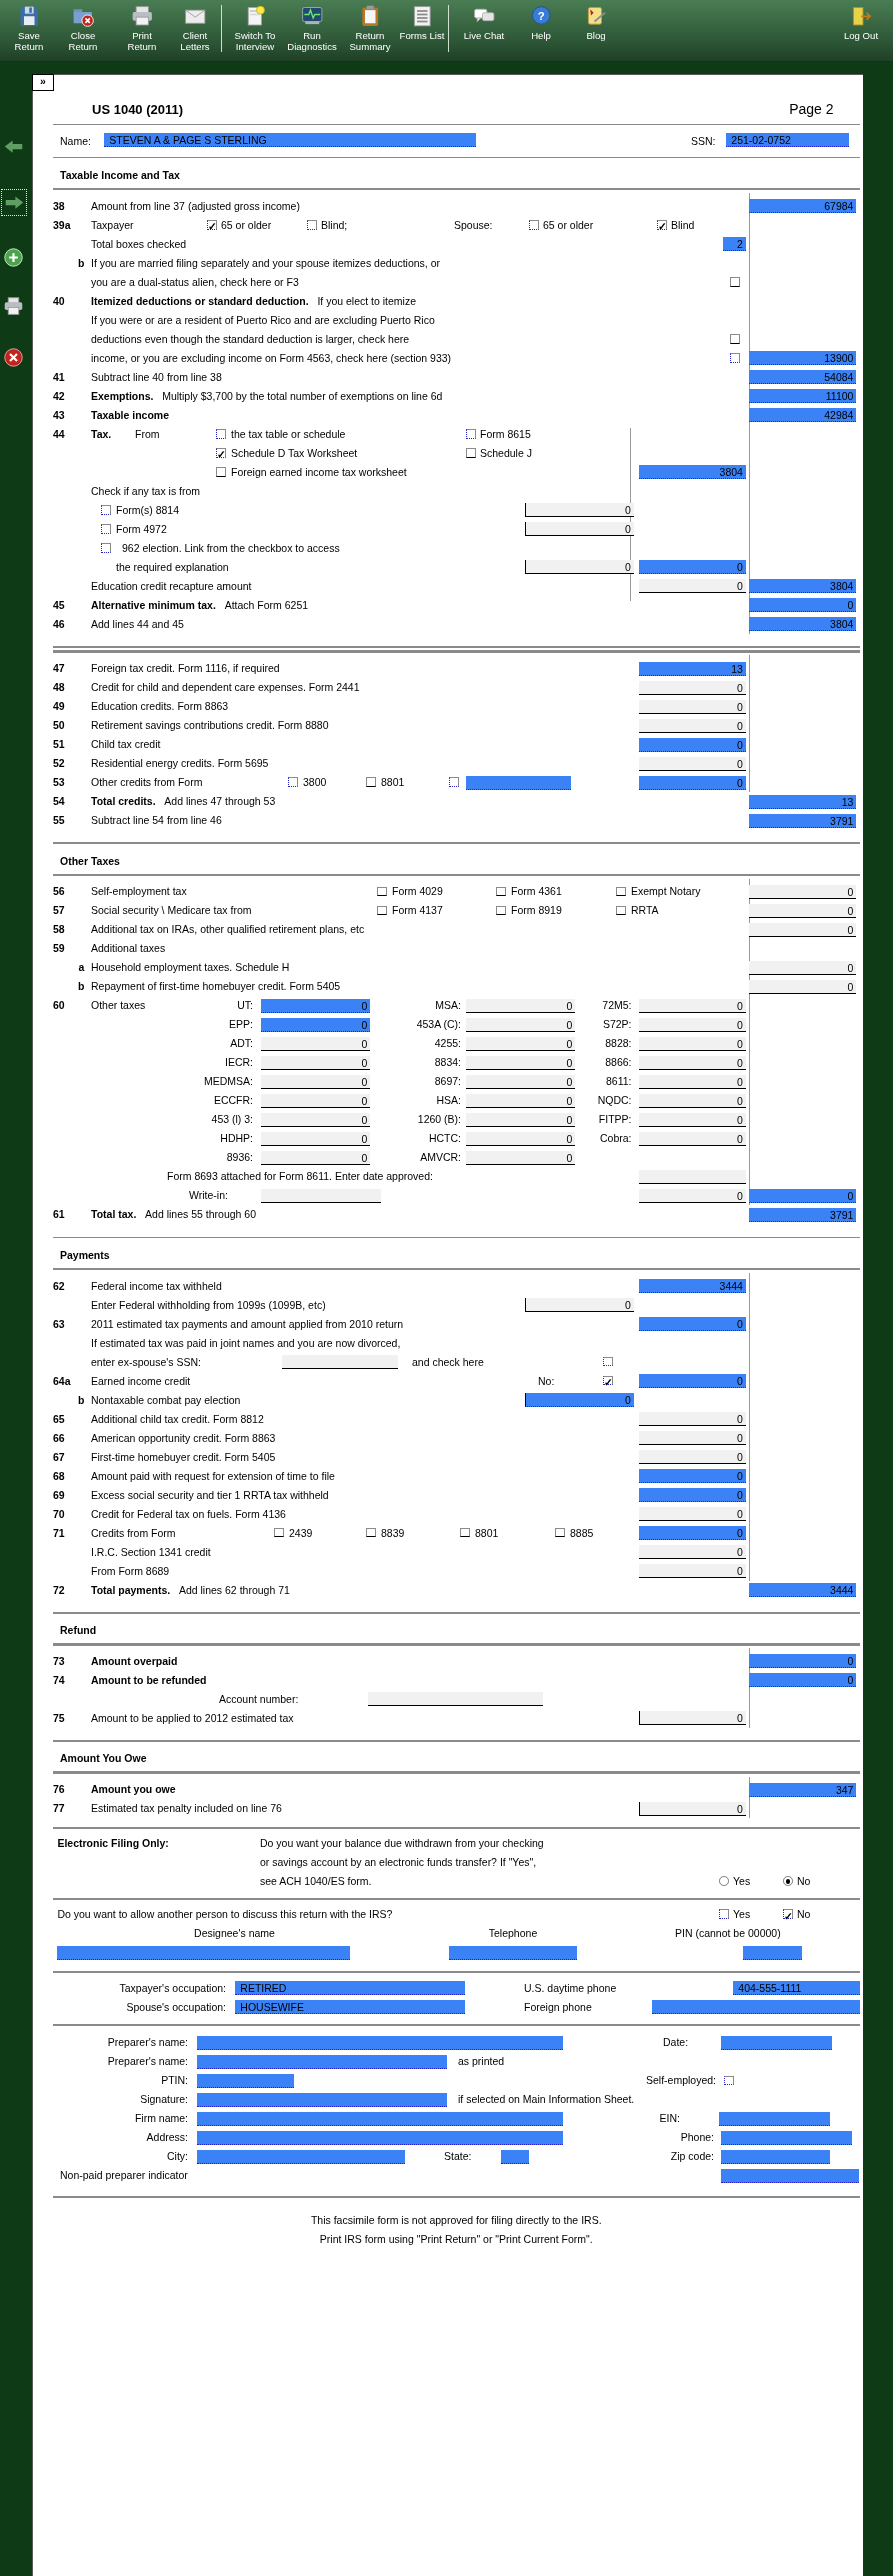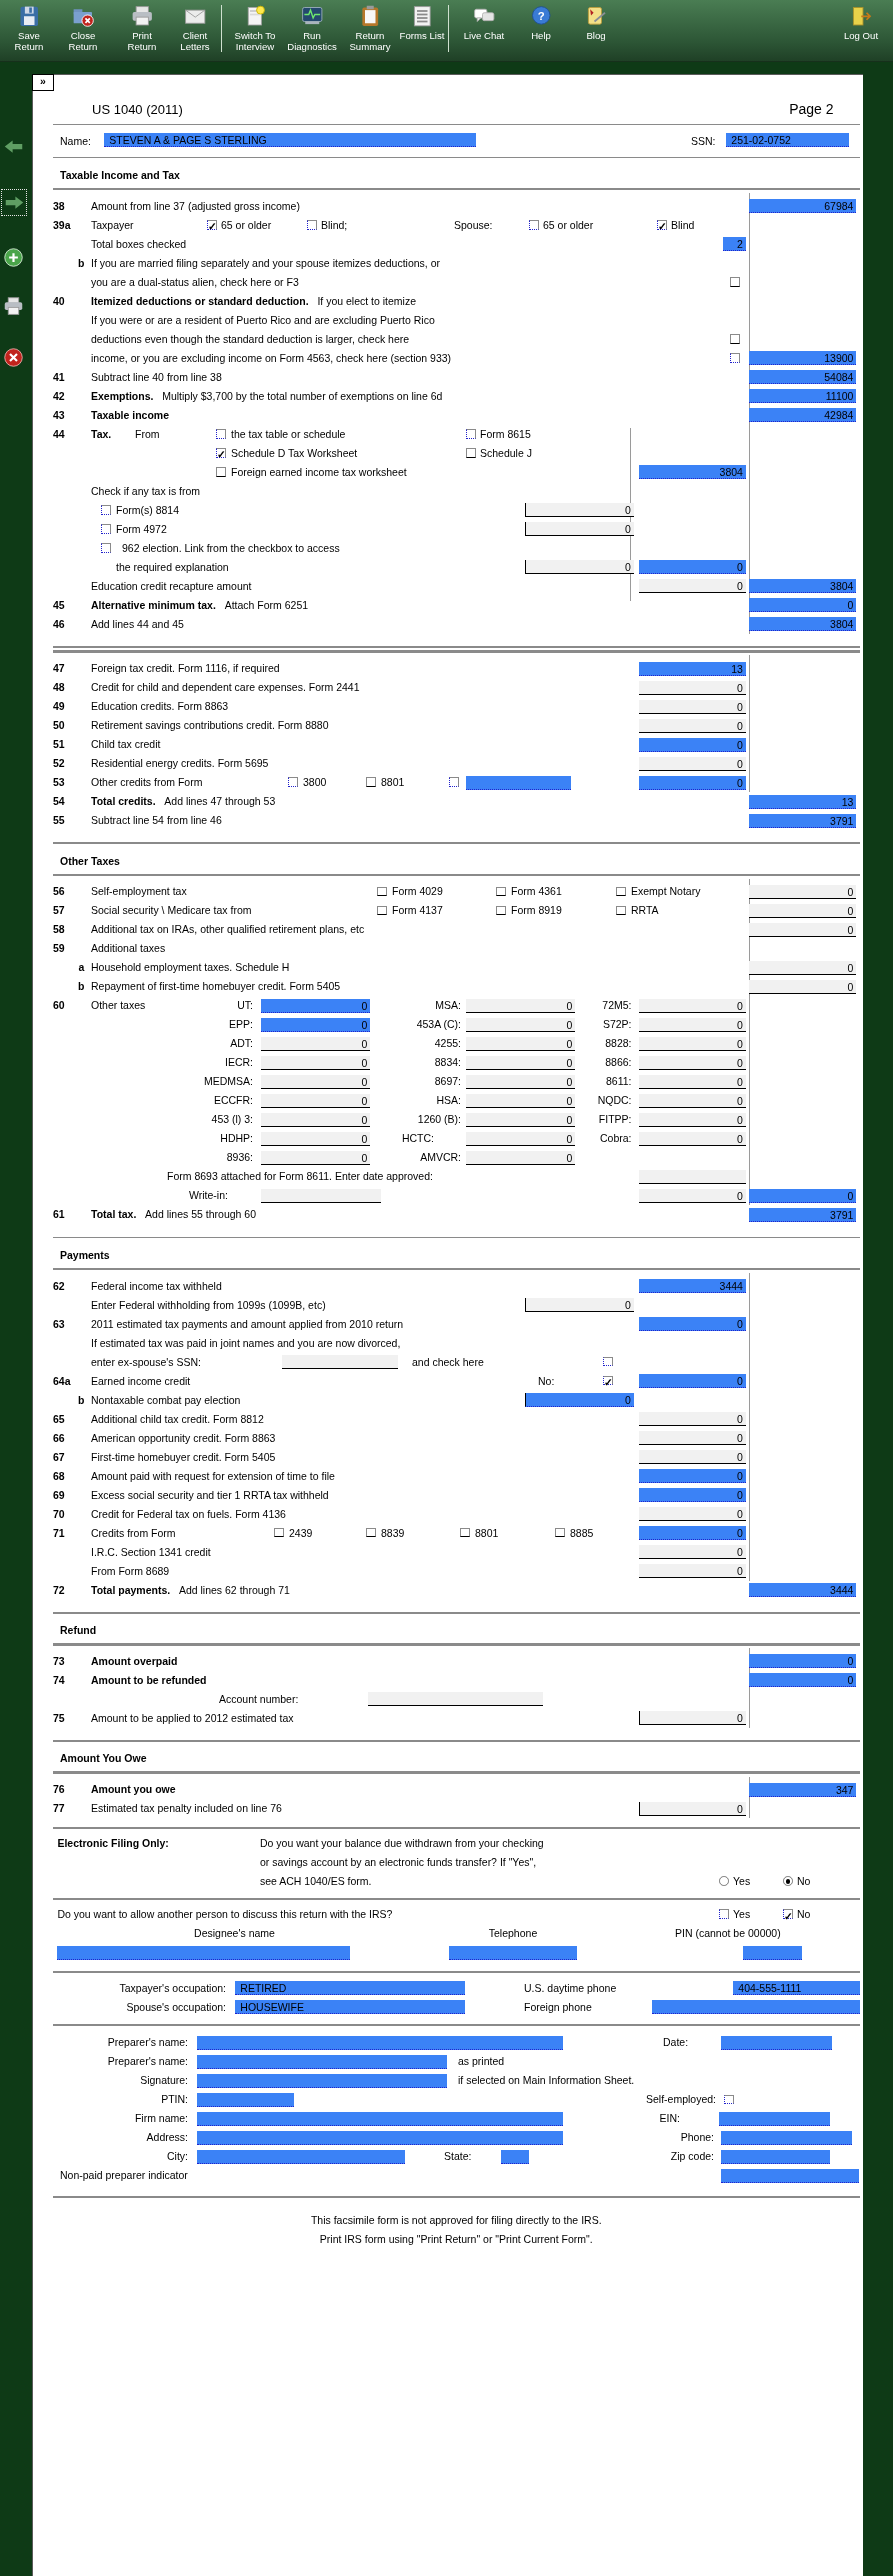--- a/index.html
+++ b/index.html
@@ -21,21 +21,21 @@
   .rail-box{position:absolute;left:0.9px;width:24.5px;height:24.5px;border:0.9px dotted #e5e5e5;}
   .page-tab{position:absolute;left:32px;top:74px;width:20px;height:15px;background:#fff;
     border:0.9px solid #000;font-weight:bold;font-size:10.5px;line-height:13px;text-align:center;z-index:5;}
   
   .page{position:absolute;left:32px;top:74px;width:830px;height:2502px;background:#fff;
     border-left:0.9px solid #5a5a5a;border-top:0.9px solid #5a5a5a;}
   .content{position:relative;margin-left:20px;margin-right:3.5px;}
   .hr{height:1.8px;background:#8a8a8a;margin:2.6px 0;}
   .hr3{height:2.6px;background:#8a8a8a;margin:2.6px 0;}
   .title-row{position:relative;height:23px;line-height:23px;margin-top:23px;}
-  .title{position:absolute;left:39px;font-weight:normal;font-size:13px;}
+  .title{position:absolute;left:39px;font-weight:bold;font-size:13px;}
   .pageno{position:absolute;right:26px;font-weight:normal;font-size:14px;}
   .name-row{position:relative;height:26px;line-height:26px;}
   .sh{font-weight:bold;margin:10.5px 0 7px 7px;font-size:10.5px;}
   .rows{position:relative;}
   .vr{position:absolute;right:110px;top:0;bottom:0;border-left:0.9px solid #9a9a9a;}
   .row{position:relative;height:19px;line-height:19px;white-space:nowrap;}
   .ln{position:absolute;left:0;width:32px;font-weight:bold;}
   .lnr{position:absolute;left:5.3px;width:26px;font-weight:bold;text-align:right;}
   .tx{position:absolute;left:38px;}
   .abs{position:absolute;}
@@ -496,21 +496,21 @@
       <span class="abs" style="left:0;width:200px;text-align:right">453 (l) 3:</span>
           <span class="f gf" style="left:208px;width:109px">0</span>
       <span class="abs" style="left:322px;width:86px;text-align:right">1260 (B):</span>
           <span class="f gf" style="left:413px;width:109px">0</span>
       <span class="abs" style="right:228px;width:83px;text-align:right">FITPP:</span>
           <span class="f gf fB">0</span>
         </div>
     <div class="row">
       <span class="abs" style="left:0;width:200px;text-align:right">HDHP:</span>
           <span class="f gf" style="left:208px;width:109px">0</span>
-      <span class="abs" style="left:322px;width:86px;text-align:center">HCTC:</span>
+      <span class="abs" style="left:322px;width:86px;text-align:right">HCTC:</span>
           <span class="f gf" style="left:413px;width:109px">0</span>
       <span class="abs" style="right:228px;width:83px;text-align:right">Cobra:</span>
           <span class="f gf fB">0</span>
         </div>
     <div class="row">
       <span class="abs" style="left:0;width:200px;text-align:right">8936:</span>
           <span class="f gf" style="left:208px;width:109px">0</span>
       <span class="abs" style="left:322px;width:86px;text-align:right">AMVCR:</span>
           <span class="f gf" style="left:413px;width:109px">0</span>
         </div>
@@ -732,29 +732,29 @@
           <span class="f yf" style="left:144px;width:366px"></span>
       <span class="abs" style="left:610px">Date:</span>
           <span class="f yf" style="left:668px;width:111px"></span>
         </div>
     <div class="row">
           <span class="abs" style="left:0;width:135px;text-align:right">Preparer's name:</span>
           <span class="f yf" style="left:144px;width:250px"></span>
           <span class="abs" style="left:405px">as printed</span>
         </div>
     <div class="row">
-          <span class="abs" style="left:0;width:135px;text-align:right">Signature:</span>
-          <span class="f yf" style="left:144px;width:250px"></span>
-          <span class="abs" style="left:405px">if selected on Main Information Sheet.</span>
-        </div>
-    <div class="row">
           <span class="abs" style="left:0;width:135px;text-align:right">PTIN:</span>
           <span class="f yf" style="left:144px;width:97px"></span>
       <span class="abs" style="left:540px;width:123px;text-align:right">Self-employed:</span>
           <span class="cb calc" style="left:671px"></span>
+        </div>
+    <div class="row">
+          <span class="abs" style="left:0;width:135px;text-align:right">Signature:</span>
+          <span class="f yf" style="left:144px;width:250px"></span>
+          <span class="abs" style="left:405px">if selected on Main Information Sheet.</span>
         </div>
     <div class="row">
           <span class="abs" style="left:0;width:135px;text-align:right">Firm name:</span>
           <span class="f yf" style="left:144px;width:366px"></span>
       <span class="abs" style="left:539px;width:88px;text-align:right">EIN:</span>
           <span class="f yf" style="left:666px;width:111px"></span>
         </div>
     <div class="row">
           <span class="abs" style="left:0;width:135px;text-align:right">Address:</span>
           <span class="f yf" style="left:144px;width:366px"></span>

